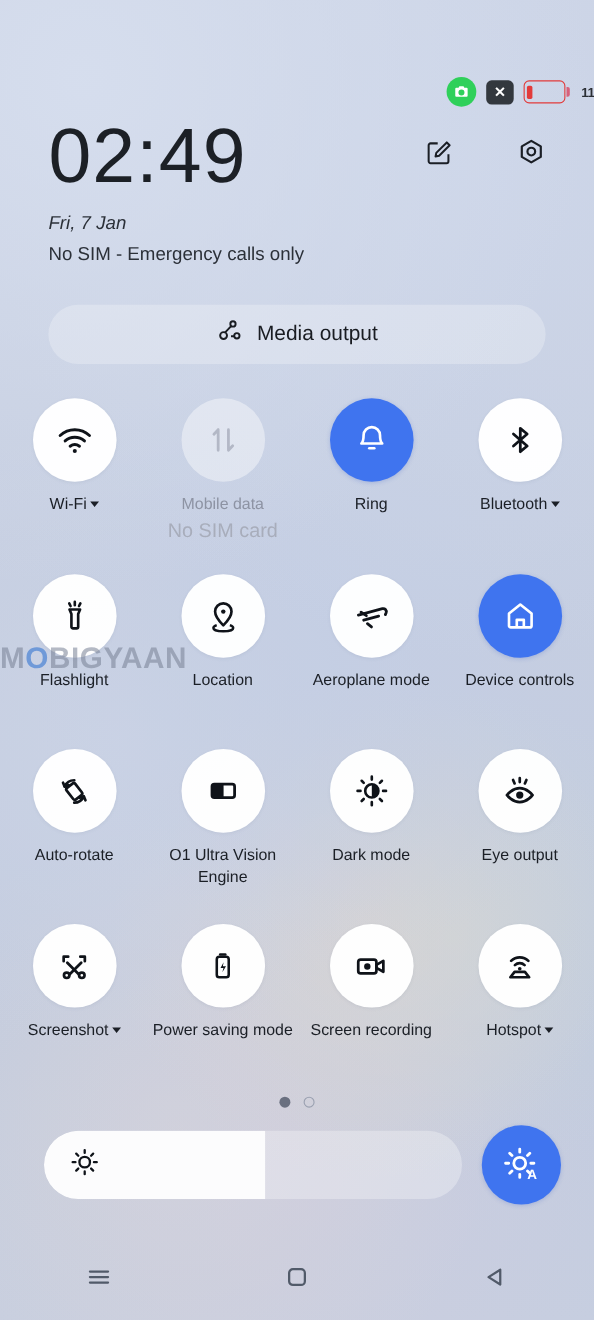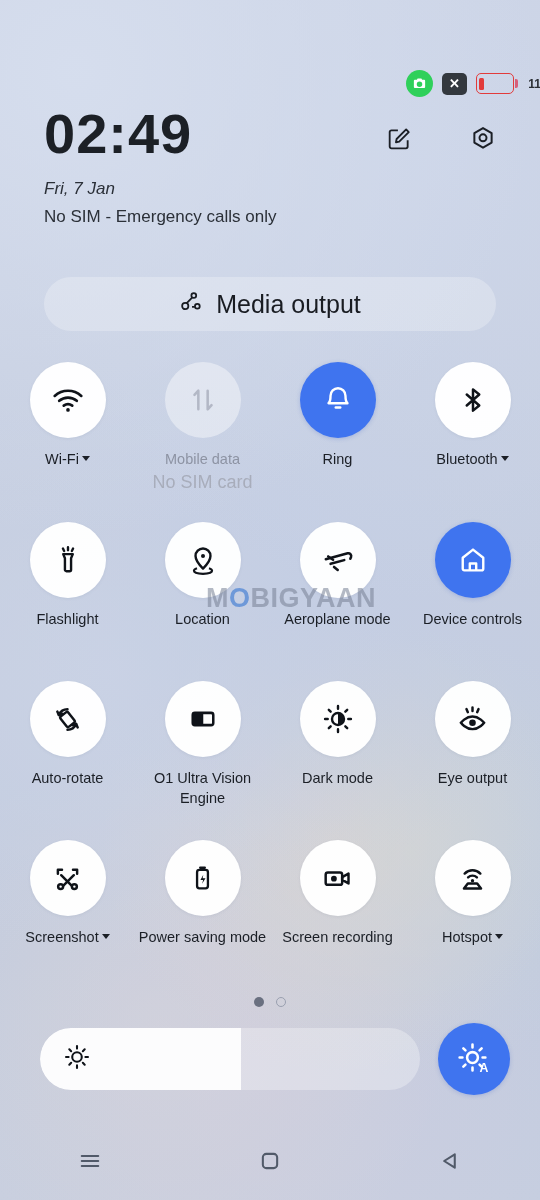--- a/index.html
+++ b/index.html
@@ -52,36 +52,36 @@
     padding-left:23px; font-size:12px; color:#2b2f35; font-weight:600; letter-spacing:-0.2px;margin-left:28px;
   }
   .sb-batt .nub {
     position:absolute; right:0; top:6px; width:3px; height:9px;
     background:#d7607a; border-radius:0 2px 2px 0;
   }
 
   
   .clock { position:absolute; left:44px; top:106px; }
   .clock .time {
-    font-size:56px; line-height:1; font-weight:700; color:#1c2026; letter-spacing:1px;
+    font-size:70px; line-height:1; font-weight:400; color:#1c2026; letter-spacing:1px;
   }
   .clock .date { margin-top:17px; font-size:17px; color:#2b3038;font-style:italic; }
   .clock .carrier { margin-top:8px; font-size:17px; color:#2b3038; }
 
   .hdr-actions { position:absolute; right:40px; top:122px; display:flex; gap:50px; align-items:center; }
   .hdr-btn { width:34px; height:34px; display:flex; align-items:center; justify-content:center; cursor:pointer; }
 
   
   .media-pill {
     position:absolute; left:44px; top:277px; width:452px; height:54px;
     border-radius:27px; background:rgba(255,255,255,0.26);
     display:flex; align-items:center; justify-content:center; gap:12px;
     cursor:pointer;
   }
-  .media-pill .label { font-size:25px; color:#191c22; }
+  .media-pill .label { font-size:19px; color:#191c22; }
 
   
   .grid { position:absolute; left:0; top:362px; width:540px; }
   .row { display:flex; }
   .tile { width:135px; display:flex; flex-direction:column; align-items:center; cursor:pointer; }
   .tile .circle {
     width:76px; height:76px; border-radius:50%;
     background:rgba(255,255,255,0.97);
     display:flex; align-items:center; justify-content:center;
     box-shadow:0 1px 3px rgba(110,120,145,0.12);
@@ -122,23 +122,23 @@
     display:flex; align-items:center; justify-content:center; cursor:pointer;
     box-shadow:0 1px 4px rgba(60,95,200,0.25);
   }
 
   
   .navbar { position:absolute; left:0; right:0; bottom:0; height:74px; display:flex; }
   .nav-btn { flex:1; display:flex; align-items:center; justify-content:center; cursor:pointer; }
 
   
   .watermark {
-    position:absolute; left:0; right:0; top:583px; text-align:center;
+    position:absolute; left:0; right:0; top:583px; text-align:left;
     font-size:27px; font-weight:bold; letter-spacing:0.5px;
-    color:rgba(118,128,148,0.55); pointer-events:none; user-select:none;padding-left:42px;
+    color:rgba(118,128,148,0.55); pointer-events:none; user-select:none;
   }
   .watermark .o { color:rgba(56,120,210,0.62); }
 </style>
 </head>
 <body>
 
 <div id="wallpaper"></div>
 
 <div id="page">
 

